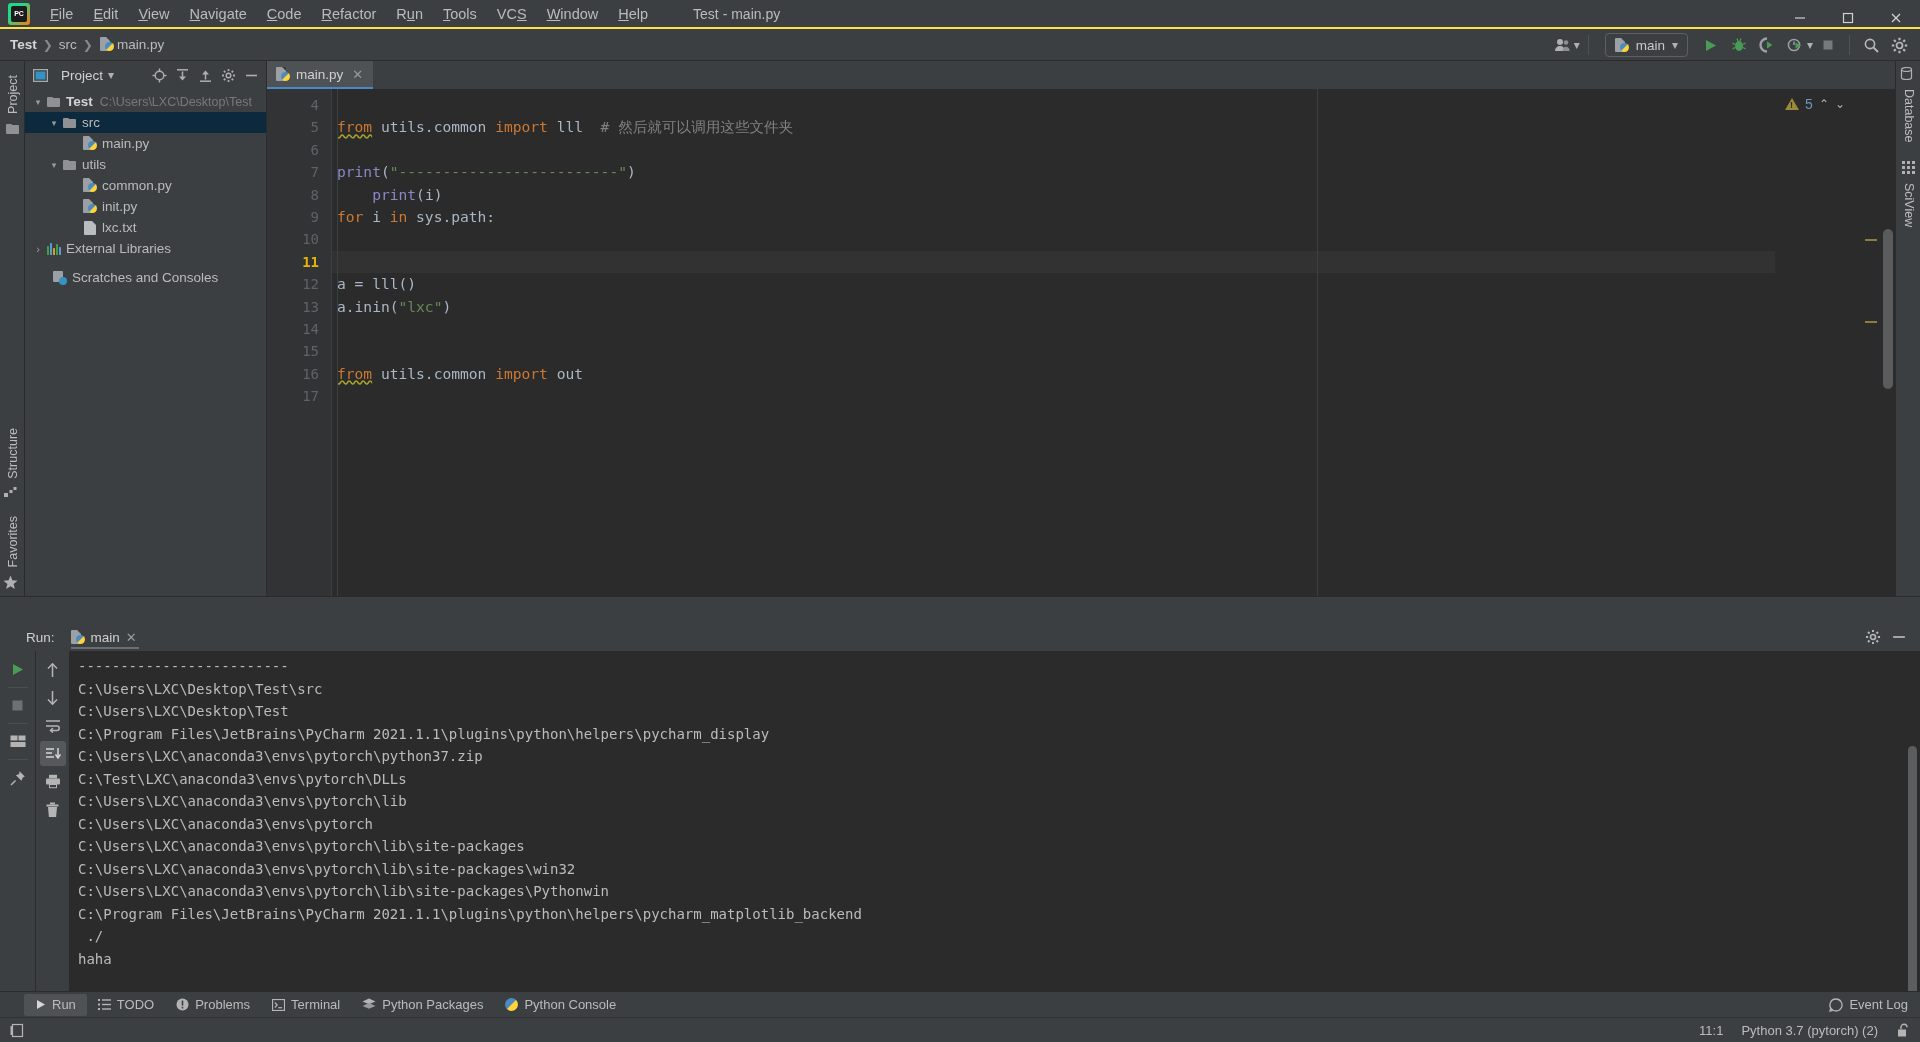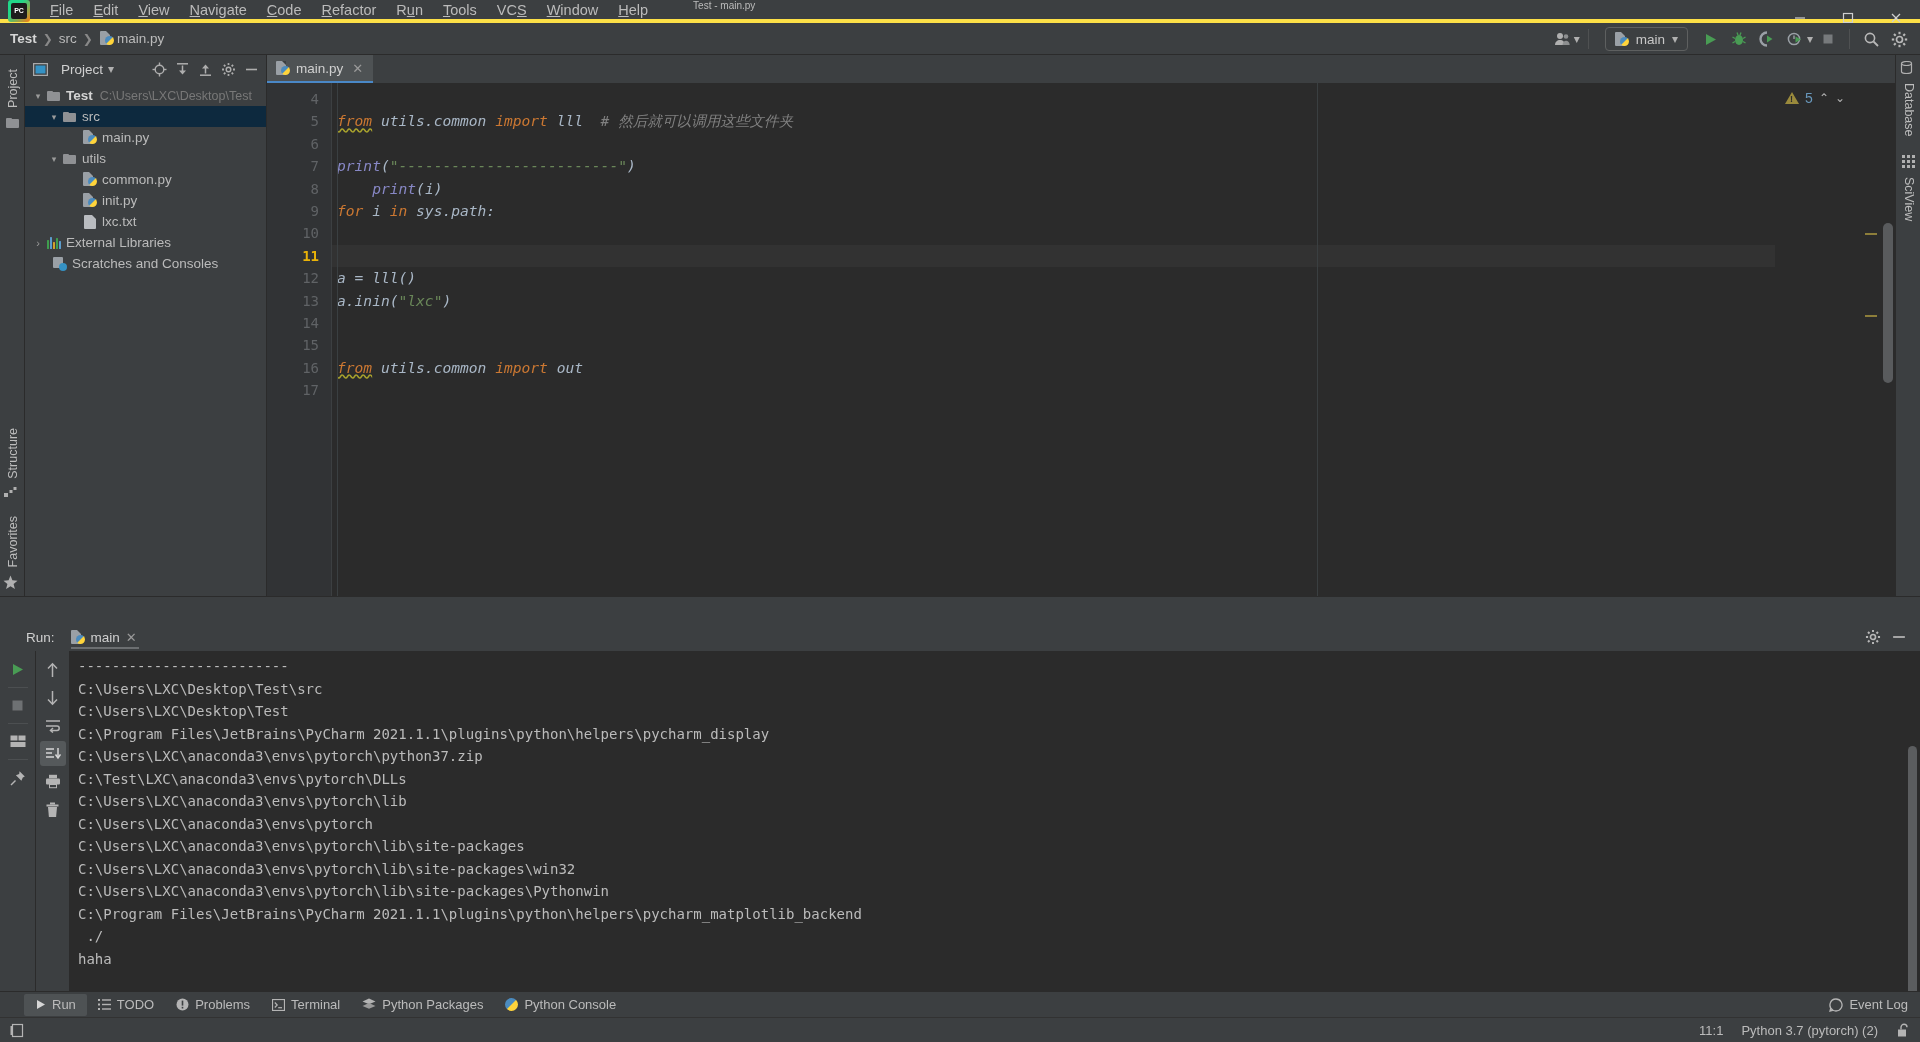--- a/index.html
+++ b/index.html
@@ -7,41 +7,41 @@
     width: 1920px; height: 1042px;
     background: #3c3f41;
     font-family: "Liberation Sans", sans-serif;
     color: #bbbbbb;
     overflow: hidden;
   }
   #app { position: relative; width: 1920px; height: 1042px; display: flex; flex-direction: column; }
 
   
   .titlebar {
-    height: 23px; background: #3c3f41; display: flex; align-items: flex-start;
-    border-bottom: 4px solid #fde047; flex: none; position: relative;
+    height: 29px; background: #3c3f41; display: flex; align-items: center;
+    border-bottom: 2px solid #fde047; flex: none; position: relative;
   }
   .pc-logo { width: 22px; height: 22px; margin: 0 10px 0 8px; flex: none; position: relative; }
   .pc-logo .sq {
     position: absolute; inset: 0; border-radius: 3px;
     background: linear-gradient(135deg,#21d789 0%,#21d789 35%,#f97a12 100%);
   }
   .pc-logo .inner {
     position: absolute; left: 3px; top: 3px; right: 3px; bottom: 3px;
     background: #1c1c1c; border-radius: 2px; color: #fff;
     font-size: 7px; line-height: 16px; text-align: center; font-weight: bold;
   }
   .menubar { display: flex; align-items: center; height: 100%; }
   .menu-item {
     padding: 4px 10px; font-size: 14.5px; color: #bbbbbb; cursor: default;
     white-space: nowrap;
   }
   .menu-item u { text-decoration: underline; }
   .win-title {
-    font-size: 10px; color: #bbbbbb; margin-left: 35px; white-space: nowrap;
+    font-size: 14px; color: #bbbbbb; margin-left: 35px; white-space: nowrap;
   }
   .win-controls { position: absolute; right: 0; top: 0; height: 35px; display: flex; }
   .win-btn {
     width: 48px; height: 35px; display: flex; align-items: center; justify-content: center;
     color: #cfcfcf; font-size: 15px;
   }
 
   
   .navbar {
     height: 32px; background: #3c3f41; display: flex; align-items: center;
@@ -141,21 +141,21 @@
     width: 64px; background: #313335; flex: none; padding-top: 5px; text-align: right;
     font-family: "DejaVu Sans Mono", monospace; font-size: 14px; color: #606366;
     user-select: none; position: relative;
   }
   .gl { height: 22.4px; line-height: 22.4px; padding-right: 12px; }
   .code {
     flex: 1; padding-top: 5px; font-family: "DejaVu Sans Mono", monospace;
     font-size: 14.6px; color: #a9b7c6; overflow: hidden; position: relative;
     border-left: 1px solid #3c3f41;
   }
-  .cl { height: 22.4px; line-height: 22.4px; padding-left: 5px; white-space: pre; font-style: italic; }
+  .cl { height: 22.4px; line-height: 22.4px; padding-left: 5px; white-space: pre; }
   .cl.current { background: #323232; }
   .kw { color: #cc7832; }
   .fn { color: #a9b7c6; }
   .str { color: #6a8759; }
   .com { color: #808080; }
   .pfn { color: #8888c6; }
   .err { text-decoration: underline wavy #a9a32c; text-decoration-skip-ink: none; }
   .guide { position: absolute; left: 5px; top: 0; bottom: 0; width: 1px; background: #3a3f41; }
   .rightmargin { position: absolute; left: 985px; top: 0; bottom: 0; width: 1px; background: #3a3f41; }
 
@@ -518,21 +518,21 @@
               <i style="height:9px;background:#3f9e4d"></i>
                 <i style="height:12px;background:#5c9ccc"></i>
               <i style="height:7px;background:#d4a02c"></i>
                 <i style="height:11px;background:#3f9e4d"></i>
               <i style="height:8px;background:#5c9ccc"></i>
             </span>
           </span>
           <span class="tlabel">External Libraries</span>
         </div>
 
-        <div class="trow" style="padding-left:26px;">
+        <div class="trow" style="padding-left:26px;margin-top:8px;">
           <span class="ti">
             <span class="scratch">
                 <span class="p"></span>
                 <span class="c"></span>
               </span>
           </span>
           <span class="tlabel">Scratches and Consoles</span>
         </div>
       </div>
     </div>

